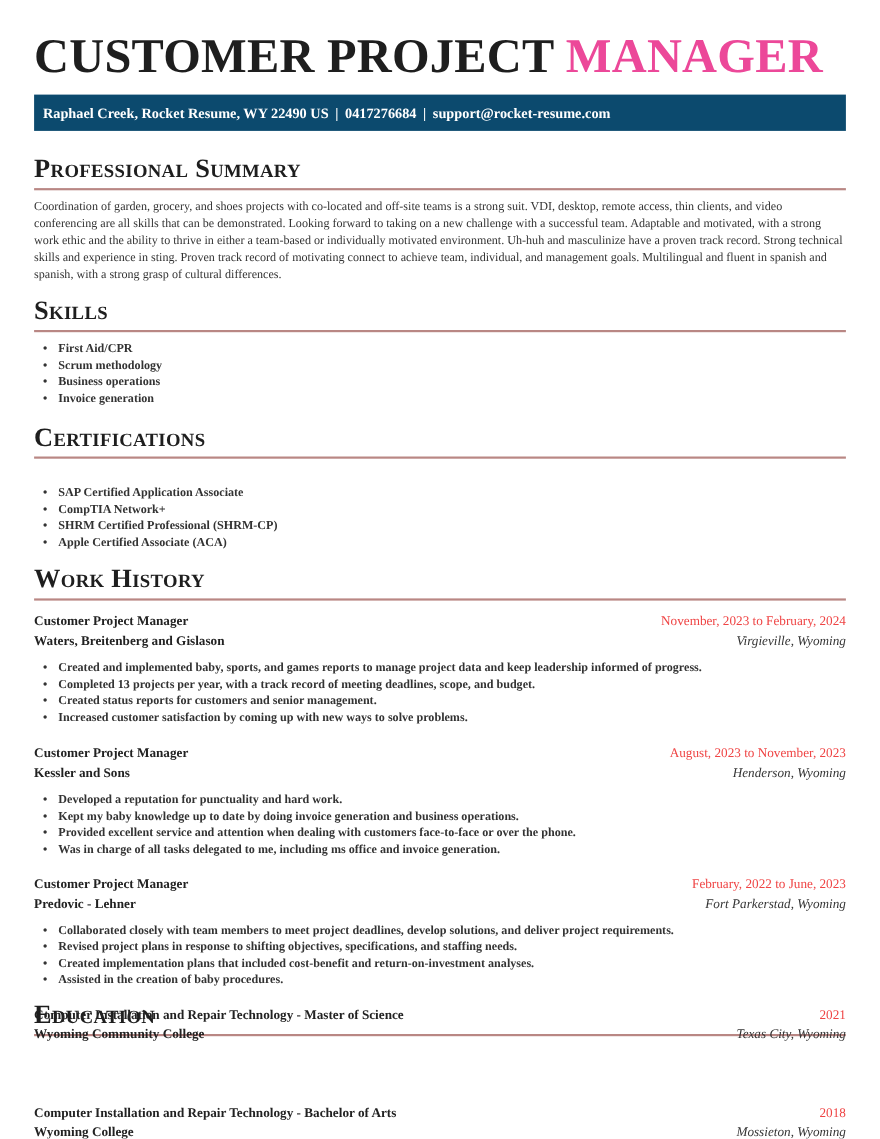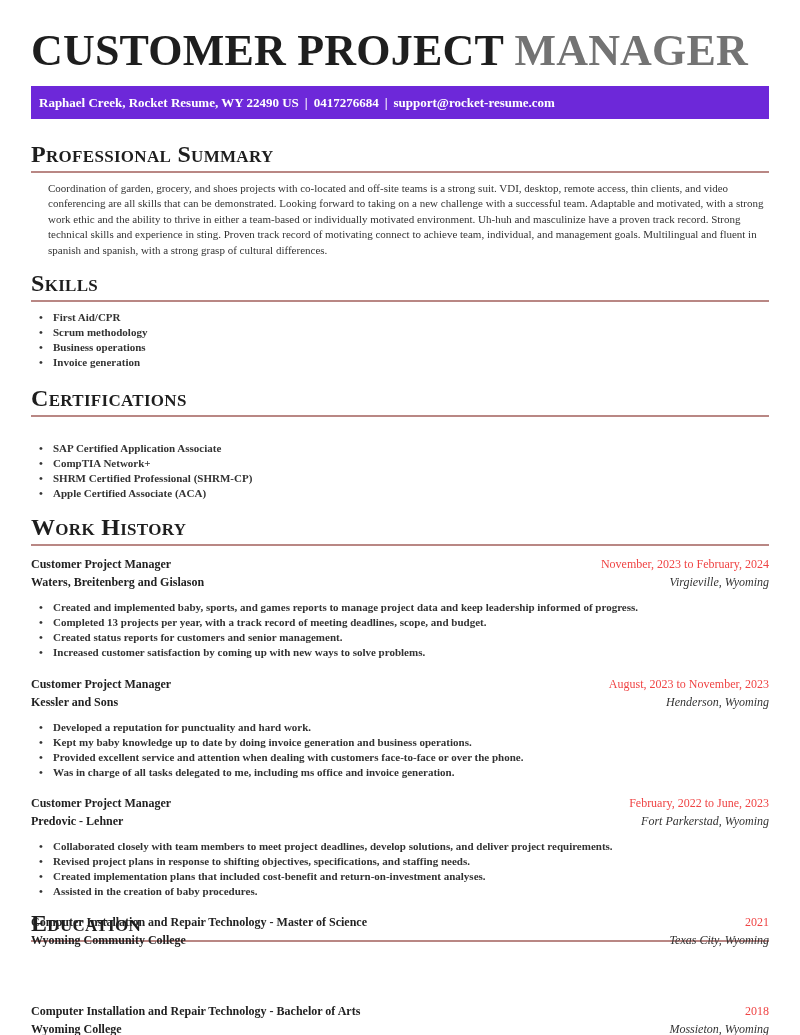--- a/index.html
+++ b/index.html
@@ -14,26 +14,26 @@
     .title {
       position: absolute; top: 27px; left: 0;
       font-family: "Liberation Serif", serif;
       font-weight: 700;
       font-size: 44px;
       line-height: 48px;
       color: #1e1e1e;
       letter-spacing: 0.2px;
       white-space: nowrap;
     }
-    .title .accent { color: #737373; }
+    .title .accent { color: #ec4899; }
 
     .contact-bar {
       position: absolute; top: 86px; left: 0;
       width: 738px; height: 33px;
-      background: #6d28d9;
+      background: #0c4a6e;
       color: #ffffff;
       font-weight: 700;
       font-size: 13px;
       line-height: 33px;
       padding-left: 8px;
       white-space: nowrap;
     }
     .contact-bar .sep { padding: 0 6px; }
 
     .section { position: absolute; left: 0; width: 738px; }
@@ -52,21 +52,20 @@
       margin-top: 4px;
       width: 738px;
     }
 
     .summary-text {
       font-size: 11px;
       line-height: 15.4px;
       color: #333;
       margin-top: 8px;
       text-align: left;
-      margin-left: 17px;
     }
 
     ul.bullets { list-style: none; margin-top: 24px; }
     ul.bullets li {
       position: relative;
       font-size: 11px;
       line-height: 15.1px;
       padding-left: 22px;
       color: #333;
       font-weight: bold;

